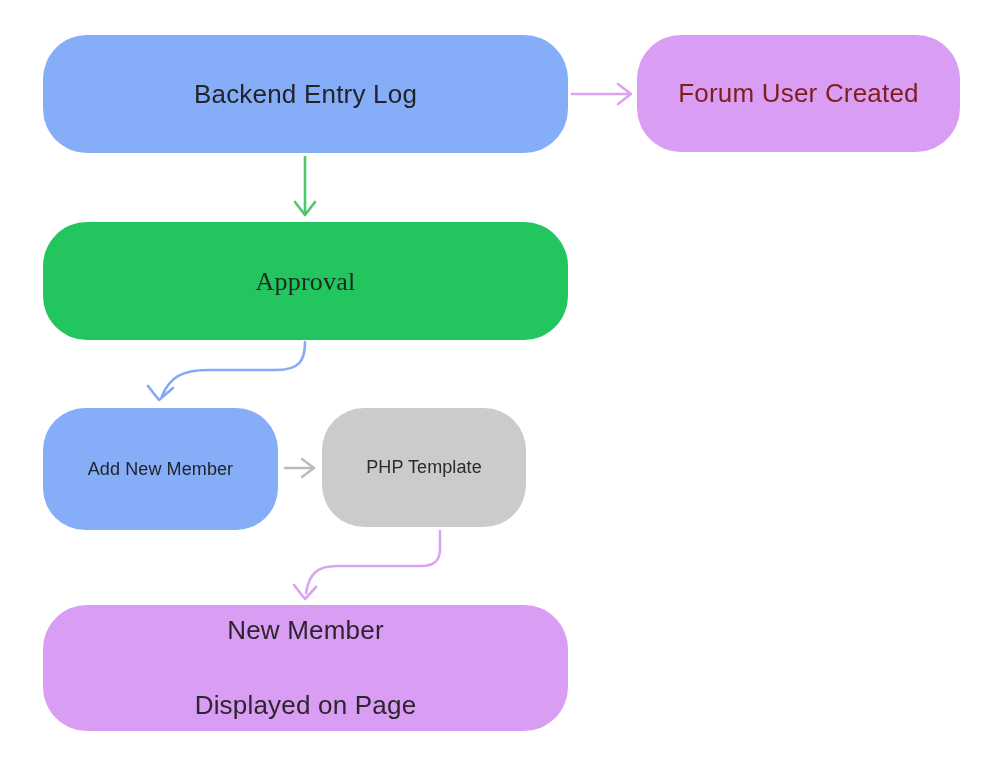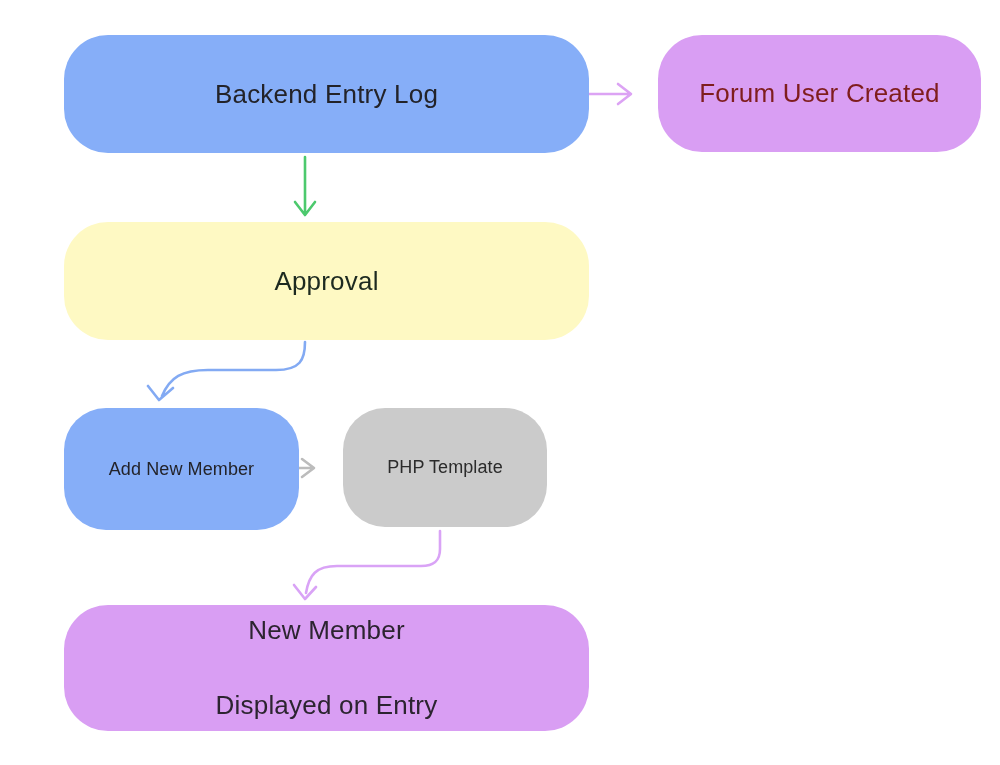--- a/index.html
+++ b/index.html
@@ -29,21 +29,20 @@
     stroke-linejoin: round;
   }
   .node {
     position: absolute;
     display: flex;
     flex-direction: column;
     align-items: center;
     justify-content: center;
     text-align: center;
     box-sizing: border-box;
-    margin-left: 21px;
   }
   .node.big {
     border-radius: 44px;
     font-size: 26px;
     font-weight: 500;
     line-height: 35px;
     letter-spacing: 0.2px;
   }
   .node.small {
     border-radius: 42px;
@@ -78,30 +77,30 @@
   </svg>
 
   <div class="node big" style="left: 43px; top: 35px; width: 525px; height: 118px; background: rgb(134, 174, 248); color: rgb(35, 35, 41);">
     <span>Backend Entry Log</span>
   </div>
 
   <div class="node big" style="left: 637px; top: 35px; width: 323px; height: 117px; background: rgb(217, 158, 243); color: #7f1d1d;">
     <span>Forum User Created</span>
   </div>
 
-  <div class="node big" style="left: 43px; top: 222px; width: 525px; height: 118px; background: #fef9c3; color: rgb(29, 42, 32);">
+  <div class="node big" style="left: 43px; top: 222px; width: 525px; height: 118px; background: #22c55e; color: rgb(29, 42, 32); font-family: Liberation Serif, serif;">
     <span>Approval</span>
   </div>
 
   <div class="node small" style="left: 43px; top: 408px; width: 235px; height: 122px; background: rgb(134, 174, 248); color: rgb(35, 35, 41);">
     <span>Add New Member</span>
   </div>
 
   <div class="node small" style="left: 322px; top: 408px; width: 204px; height: 119px; background: rgb(203, 203, 203); color: rgb(43, 43, 43);">
     <span>PHP Template</span>
   </div>
 
   <div class="node big" style="left: 43px; top: 605px; width: 525px; height: 126px; background: rgb(217, 158, 243); color: rgb(44, 36, 48); gap: 40px;">
     <span>New Member</span>
-    <span>Displayed on Entry</span>
+    <span>Displayed on Page</span>
   </div>
 
 </div>
 
 </body></html>

